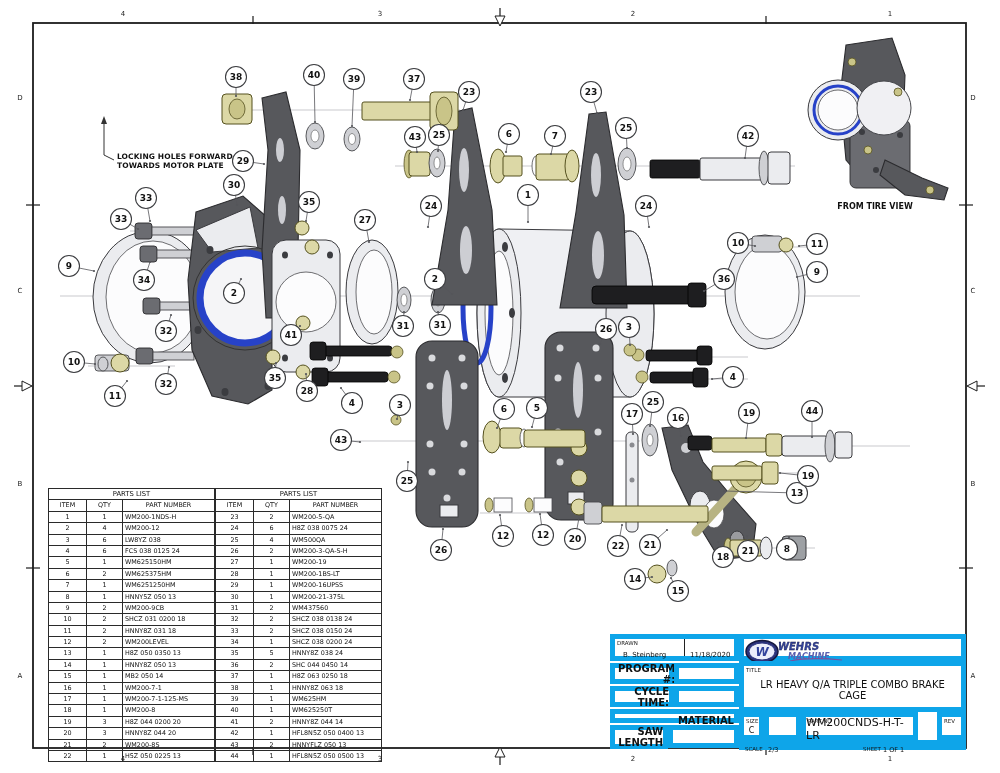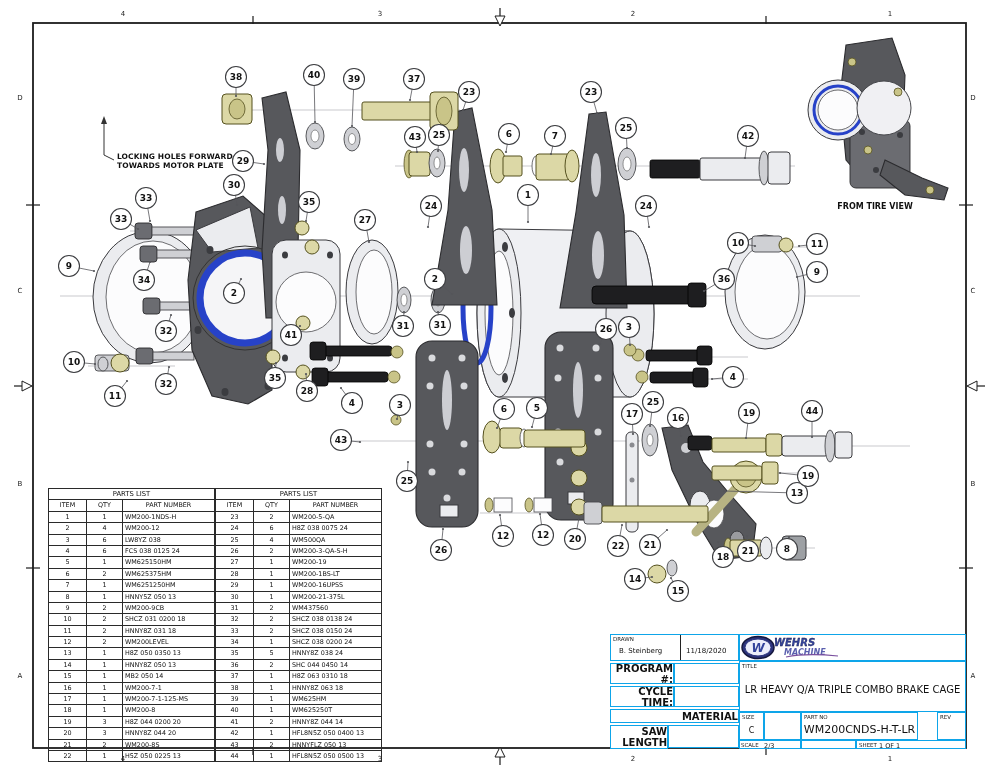--- a/index.html
+++ b/index.html
@@ -30,21 +30,21 @@
   .tirenote{position:absolute;left:810px;top:202px;width:130px;text-align:center;font-weight:bold;font-size:8px;}
   
   .plist{position:absolute;}
   .plist table{border-collapse:collapse;table-layout:fixed;width:166px;}
   .plist th,.plist td{border:1px solid #2a2a2a;font-size:6.4px;font-weight:normal;
       line-height:1;padding:1px 2px;height:8.4px;text-align:center;overflow:hidden;white-space:nowrap;}
   .plist th.cap{font-size:6.8px;}
   .plist td.pn{text-align:left;margin-left:44px;}
   .plist col.c1{width:38px}.plist col.c2{width:36px}.plist col.c3{width:92px}
   
-  .tb{position:absolute;border:1px solid #0ea5e9;box-sizing:border-box;background:#fff;}
+  .tb{position:absolute;border:5px solid #0ea5e9;box-sizing:border-box;background:#fff;}
   .lblsm{font-size:5.5px;color:#222;position:absolute;left:2px;top:1px;}
   .lblbold{font-weight:bold;font-size:10px;text-align:right;}
   .val7{font-size:7px;}
   .center{display:flex;align-items:center;justify-content:center;}
 </style>
 </head>
 <body>
 
 <div class="sheet">
 
@@ -970,21 +970,21 @@
             <td class="pn">HNNY8Z 038 24</td>
           </tr>
           <tr>
             <td>36</td>
             <td>2</td>
             <td class="pn">SHC 044 0450 14</td>
           </tr>
           <tr>
             <td>37</td>
             <td>1</td>
-            <td class="pn">H8Z 063 0310 18</td>
+            <td class="pn">H8Z 063 0250 18</td>
           </tr>
           <tr>
             <td>38</td>
             <td>1</td>
             <td class="pn">HNNY8Z 063 18</td>
           </tr>
           <tr>
             <td>39</td>
             <td>1</td>
             <td class="pn">WM625HM</td>

